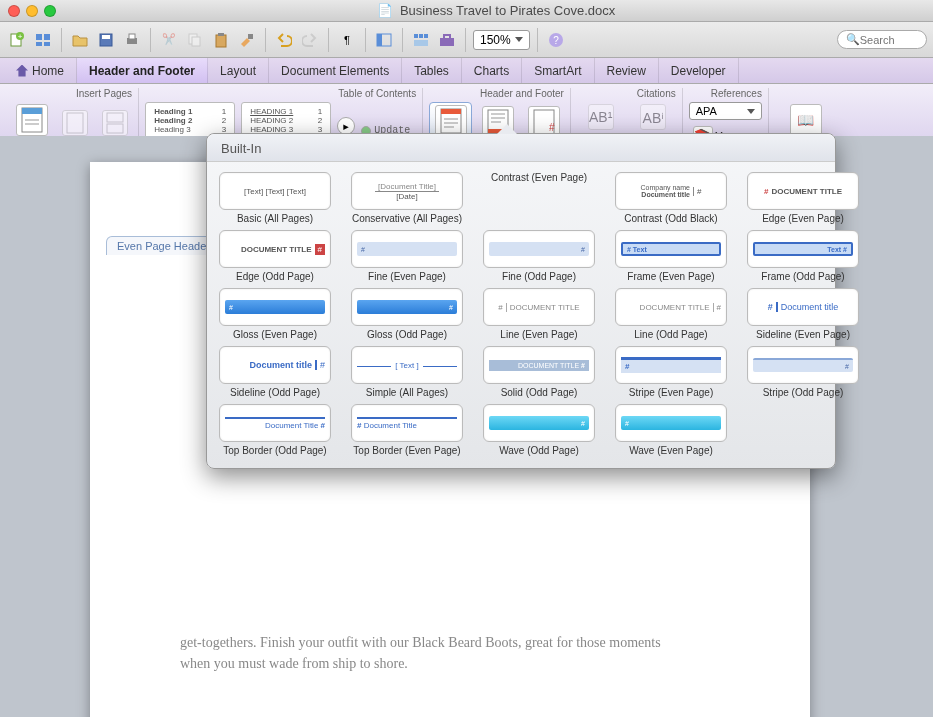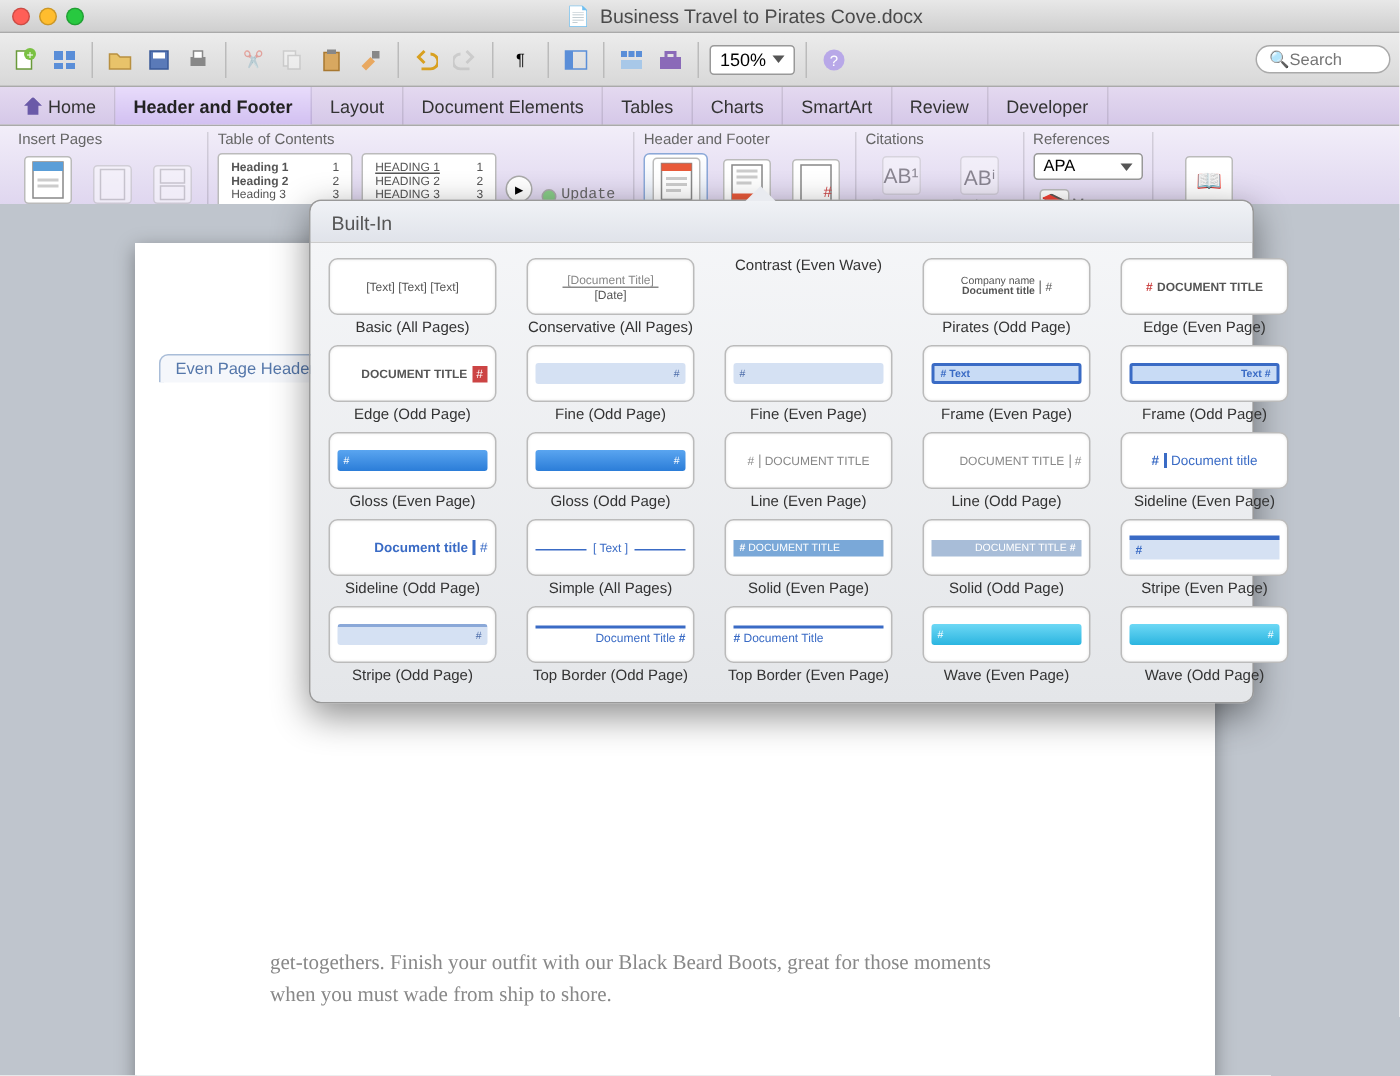--- a/index.html
+++ b/index.html
@@ -13,21 +13,21 @@
 .tb-ic { width:22px; height:22px; display:flex; align-items:center; justify-content:center; border-radius:3px; }
 .divider { width:1px; height:24px; background:#bbb; margin:0 3px; }
 .zoom { background:#fff; border:1px solid #999; border-radius:3px; padding:2px 6px; font-size:12px; display:flex; align-items:center; gap:4px;}
 .search { position:absolute; right:6px; display:flex; align-items:center; background:#fff; border:1px solid #aaa; border-radius:10px; padding:2px 8px; width:90px;}
 .search input { border:none; outline:none; width:60px; font-size:11px;}
 .tabs { height:26px; background:linear-gradient(#e4d9f0,#d5c8e8); display:flex; align-items:stretch; border-bottom:1px solid #aaa; padding-left:4px;}
 .tab { padding:0 12px; display:flex; align-items:center; font-size:12px; color:#333; border-right:1px solid rgba(0,0,0,.1); cursor:pointer; position:relative;}
 .tab.home::before { content:""; display:inline-block; width:12px; height:12px; background:#6a5aa8; margin-right:4px; clip-path: polygon(50% 0, 100% 50%, 80% 50%, 80% 100%, 20% 100%, 20% 50%, 0 50%);}
 .tab.active { background:linear-gradient(#e8dcfb,#d2c0f1); font-weight:bold; color:#222;}
 .ribbon { background:linear-gradient(#f2eef9,#d7cceb); border-bottom:1px solid #aaa; display:flex; align-items:flex-start; padding:4px 6px 6px; gap:0; position:relative;}
-.rgroup { display:flex; flex-direction:column; align-items:flex-start; padding:0 6px; border-right:1px solid rgba(0,0,0,.12); }
+.rgroup { display:flex; flex-direction:column; align-items:flex-end; padding:0 6px; border-right:1px solid rgba(0,0,0,.12); }
 .rgroup:last-child{border-right:none;}
 .rgroup-label { font-size:10px; color:#666; margin-bottom:3px;}
 .rgroup-body { display:flex; gap:6px; align-items:flex-end;}
 .rbtn { display:flex; flex-direction:column; align-items:center; gap:2px; padding:2px 4px; border-radius:3px; cursor:pointer;}
 .ric { width:32px; height:32px; background:#fff; border:1px solid #bbb; border-radius:3px; display:flex; align-items:center; justify-content:center; font-size:14px;}
 .ric.sm{ width:26px;height:26px;}
 .rbtn span.lbl{ font-size:10px; color:#333;}
 .toc-box { background:#fff; border:1px solid #bbb; border-radius:3px; padding:4px 8px; font-size:8px; color:#555; width:90px; height:48px; overflow:hidden;}
 .toc-line{display:flex;justify-content:space-between;}
 .small-opts{display:flex;flex-direction:column;gap:3px;font-size:10px;color:#666;}
@@ -370,30 +370,30 @@
       <div class="cell">
         <div class="thumb">
           <div style="text-align:center">
             <div class="docline">[Document Title]</div>
             <div style="font-size:8px">[Date]</div>
           </div>
         </div>
         <div class="tlabel">Conservative (All Pages)</div>
       </div>
       <div class="cell">
-        <div class="tlabel">Contrast (Even Wave)</div>
+        <div class="tlabel">Contrast (Even Page)</div>
       </div>
       <div class="cell">
         <div class="thumb">
           <div style="display:flex;align-items:center;gap:3px">
             <div style="text-align:right;font-size:7px"><div>Company name</div><b>Document title</b></div>
             <div style="border-left:1px solid #888;padding-left:3px">#</div>
           </div>
         </div>
-        <div class="tlabel">Pirates (Odd Page)</div>
+        <div class="tlabel">Contrast (Odd Black)</div>
       </div>
       <div class="cell">
         <div class="thumb">
           <div style="display:flex;align-items:center;gap:3px">
             <span class="hashr">#</span>
             <b style="font-size:8px">DOCUMENT TITLE</b>
           </div>
         </div>
         <div class="tlabel">Edge (Even Page)</div>
       </div>
@@ -401,29 +401,29 @@
         <div class="thumb">
           <div style="display:flex;align-items:center;gap:3px;justify-content:flex-end;width:100%">
             <b style="font-size:8px">DOCUMENT TITLE</b>
             <span style="background:#c44;color:#fff;padding:1px 3px">#</span>
           </div>
         </div>
         <div class="tlabel">Edge (Odd Page)</div>
       </div>
       <div class="cell">
         <div class="thumb">
+          <div class="bar plain" style="justify-content:flex-start">#</div>
+        </div>
+        <div class="tlabel">Fine (Even Page)</div>
+      </div>
+      <div class="cell">
+        <div class="thumb">
           <div class="bar plain" style="justify-content:flex-end">#</div>
         </div>
         <div class="tlabel">Fine (Odd Page)</div>
-      </div>
-      <div class="cell">
-        <div class="thumb">
-          <div class="bar plain" style="justify-content:flex-start">#</div>
-        </div>
-        <div class="tlabel">Fine (Even Page)</div>
       </div>
       <div class="cell">
         <div class="thumb">
           <div class="bar frame" style="width:100%;justify-content:flex-start;font-weight:bold">#&nbsp;Text</div>
         </div>
         <div class="tlabel">Frame (Even Page)</div>
       </div>
       <div class="cell">
         <div class="thumb">
           <div class="bar frame" style="width:100%;justify-content:flex-end;font-weight:bold">Text&nbsp;#</div>
@@ -483,26 +483,20 @@
           <div style="width:100%;display:flex;justify-content:center;font-size:8px;color:#3a6bc5">
             <span style="flex:1;border-top:1px solid #3a6bc5;margin-top:5px"></span>
             <span style="padding:0 4px">[ Text ]</span>
             <span style="flex:1;border-top:1px solid #3a6bc5;margin-top:5px"></span>
           </div>
         </div>
         <div class="tlabel">Simple (All Pages)</div>
       </div>
       <div class="cell">
         <div class="thumb">
-          <div style="background:#7aa8d8;color:#fff;padding:2px 4px;font-size:7px;width:100%"><b>#</b> DOCUMENT TITLE</div>
-        </div>
-        <div class="tlabel">Solid (Even Page)</div>
-      </div>
-      <div class="cell">
-        <div class="thumb">
           <div style="background:#a8bdd8;color:#fff;padding:2px 4px;font-size:7px;width:100%;text-align:right">DOCUMENT TITLE <b>#</b></div>
         </div>
         <div class="tlabel">Solid (Odd Page)</div>
       </div>
       <div class="cell">
         <div class="thumb">
           <div style="width:100%">
             <div style="height:3px;background:#3a6bc5"></div>
             <div style="background:#d5e1f3;padding:2px 4px;font-size:8px;color:#3a6bc5"><b>#</b></div>
           </div>
@@ -522,24 +516,24 @@
         <div class="tlabel">Top Border (Odd Page)</div>
       </div>
       <div class="cell">
         <div class="thumb">
           <div style="width:100%;border-top:2px solid #3a6bc5;font-size:8px;color:#3a6bc5;padding-top:2px"><b>#</b> Document Title</div>
         </div>
         <div class="tlabel">Top Border (Even Page)</div>
       </div>
       <div class="cell">
         <div class="thumb">
+          <div class="bar cyan" style="justify-content:flex-end">#</div>
+        </div>
+        <div class="tlabel">Wave (Odd Page)</div>
+      </div>
+      <div class="cell">
+        <div class="thumb">
           <div class="bar cyan" style="justify-content:flex-start">#</div>
         </div>
         <div class="tlabel">Wave (Even Page)</div>
       </div>
-      <div class="cell">
-        <div class="thumb">
-          <div class="bar cyan" style="justify-content:flex-end">#</div>
-        </div>
-        <div class="tlabel">Wave (Odd Page)</div>
-      </div>
     </div>
 </div>
 
 </body></html>

